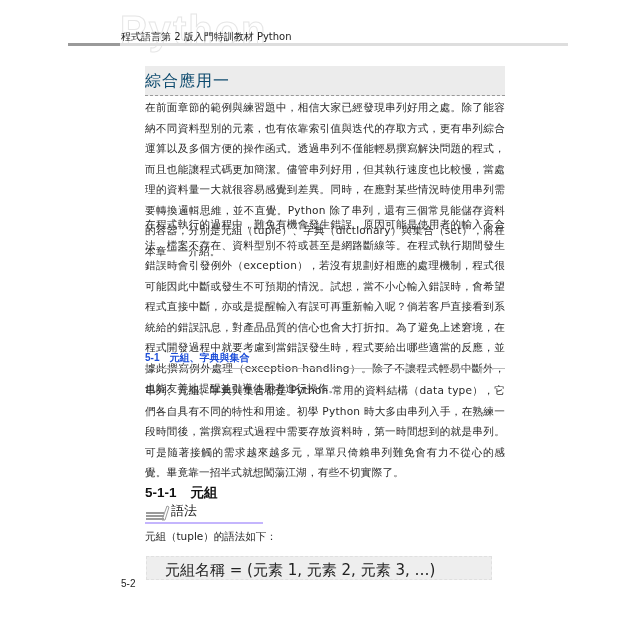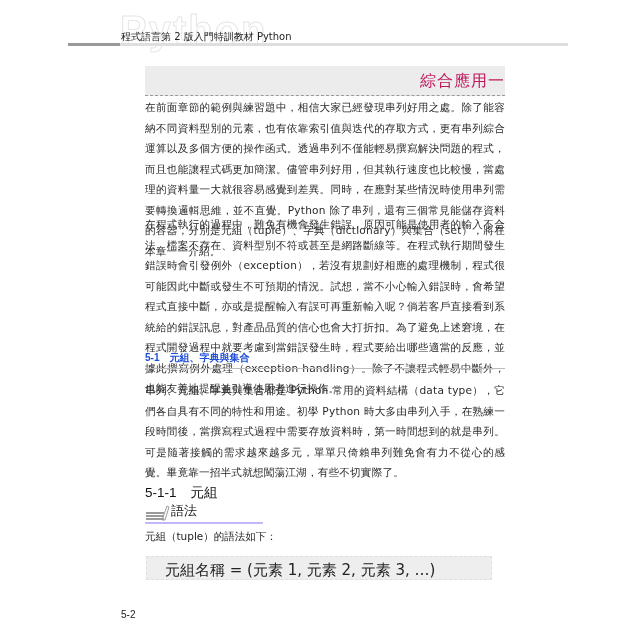--- a/index.html
+++ b/index.html
@@ -6,37 +6,37 @@
   body { width: 640px; height: 640px; position: relative; overflow: hidden;
          font-family: "DejaVu Sans", sans-serif; color: #222; }
   .watermark { position: absolute; left: 120px; top: 8px; font-family: Liberation Sans, sans-serif;
                font-size: 40px; font-weight: bold; color: transparent;
                -webkit-text-stroke: 1px #e6e6e6; letter-spacing: 2px; }
   .running-head { position: absolute; left: 121px; top: 30px; font-size: 10px; color: #222; }
   .rule-dark { position: absolute; left: 68px; top: 43px; width: 52px; height: 3px; background: #9a9a9a; }
   .rule-light { position: absolute; left: 120px; top: 43px; width: 448px; height: 3px; background: #dedede; }
   .box-heading { position: absolute; left: 145px; top: 66px; width: 360px; height: 29px;
                  background: #ececec; border-bottom: 1px dashed #999;
-                 text-align: right; font-size: 16px; line-height: 29px; color: #be185d; letter-spacing: 1px; font-family: Liberation Serif, serif; }
+                 text-align: left; font-size: 16px; line-height: 29px; color: #0c4a6e; letter-spacing: 1px; font-family: Liberation Serif, serif; }
   .para { position: absolute; left: 145px; width: 360px; font-size: 10.6px; line-height: 20.5px;
           color: #2a2a2a; text-align: justify; letter-spacing: 0.2px; }
   .h2 { position: absolute; left: 145px; top: 351px; width: 360px; border-bottom: 1px solid #bbb;
         font-size: 10px; font-weight: bold; padding-bottom: 3px; color: #1d4ed8; }
   .h2 .num { margin-right: 10px; font-family: "Liberation Sans", sans-serif; }
-  .h3 { position: absolute; left: 145px; top: 484px; font-size: 13.5px; font-weight: normal; color: #111; }
+  .h3 { position: absolute; left: 145px; top: 484px; font-size: 13.5px; font-weight: bold; color: #111; }
   .h3 .num { margin-right: 14px; font-family: "Liberation Sans", sans-serif; }
   .syntax-label { position: absolute; left: 145px; top: 502px; width: 118px; height: 20px;
                   border-bottom: 2px solid #c4b5fd; }
   .syntax-label svg { position: absolute; left: 0; top: 2px; }
   .syntax-label span { position: absolute; left: 26px; top: 0px; font-size: 13px; color: #222; }
   .code-intro { position: absolute; left: 145px; top: 530px; font-size: 10.5px; color: #222; }
   .code-box { position: absolute; left: 146px; top: 556px; width: 344px; height: 22px;
               background: #eeeeee; border: 1px dashed #e0e0e0; }
   .code-box span { position: absolute; left: 18px; top: 4px; font-size: 15px; color: #222; }
-  .page-num { position: absolute; left: 121px; top: 609px; font-size: 10px; color: #222;
+  .page-num { position: absolute; left: 121px; top: 578px; font-size: 10px; color: #222;
               font-family: "Liberation Sans", sans-serif; }
 </style>
 </head>
 <body>
 
 <div class="watermark">Python</div>
 <div class="running-head">程式語言第 2 版入門特訓教材 Python</div>
 <div class="rule-dark"></div>
 <div class="rule-light"></div>
 

